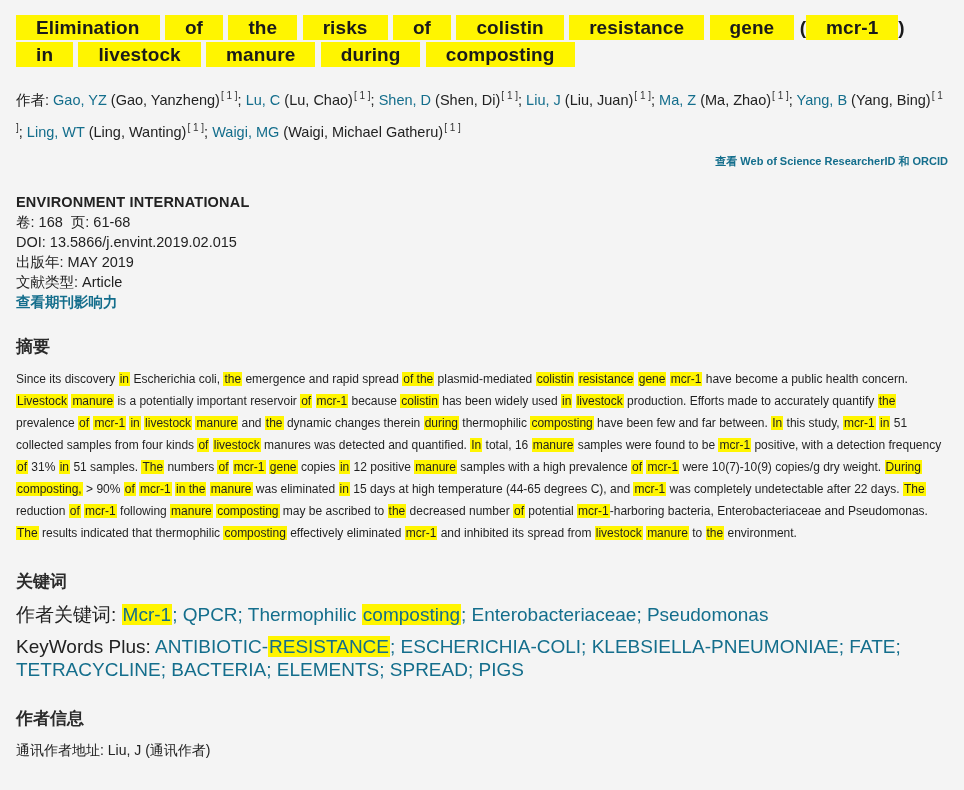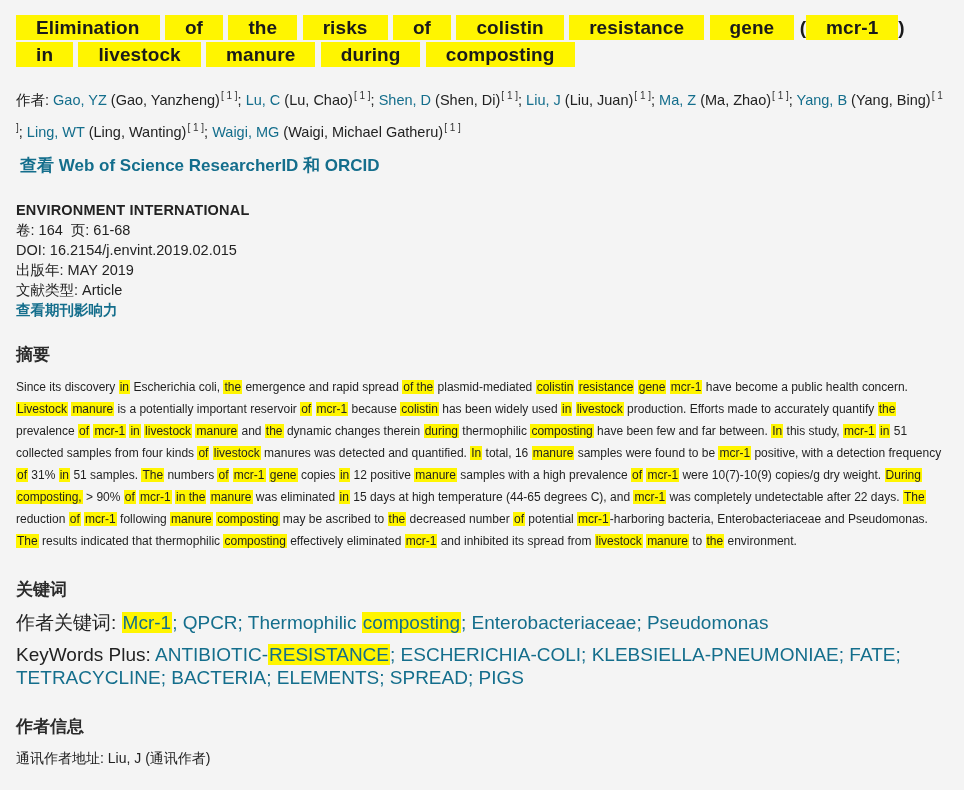--- a/index.html
+++ b/index.html
@@ -21,21 +21,21 @@
     margin: 8px 0 14px 0; line-height: 27px; letter-spacing: 0.1px;
   }
   h1.title mark { padding: 2px 20px; }
 
   .authors { margin: 0 0 8px 0; line-height: 28px; font-size: 14.5px; }
   .label { font-weight: 400; color: #222; }
   a.link { color: #146e8c; text-decoration: none; cursor: pointer; }
   a.link-bold { color: #146e8c; font-weight: 700; text-decoration: none; cursor: pointer; display: inline-block; }
   sup.aff { font-size: 10px; color: #333; margin-left: 1px; }
 
-  .researcher-row { margin: 4px 0 0 4px; font-size: 17px; }
+  .researcher-row { margin: 4px 0 0 4px; font-size: 11px; text-align: right; }
 
   .journal-block { margin-top: 26px; }
   .journal-block p { margin: 0 0 6px 0; line-height: 14px; font-size: 14.5px; }
   .journal-name { font-weight: 700; letter-spacing: 0.2px; }
   .meta-gap { display: inline-block; width: 8px; }
 
   h2.section {
     font-size: 17px; font-weight: 700; color: #2b2b2b;
     margin: 26px 0 10px 0;
     font-family: Liberation Serif, serif;
@@ -56,22 +56,22 @@
 <div class="page">
 
   <h1 class="title"><mark>Elimination</mark><span> </span><mark>of</mark><span> </span><mark>the</mark><span> </span><mark>risks</mark><span> </span><mark>of</mark><span> </span><mark>colistin</mark><span> </span><mark>resistance</mark><span> </span><mark>gene</mark><span> (</span><mark>mcr-1</mark><span>) </span><mark>in</mark><span> </span><mark>livestock</mark><span> </span><mark>manure</mark><span> </span><mark>during</mark><span> </span><mark>composting</mark></h1>
 
   <p class="authors"><span class="label">作者:</span> <span><a class="link">Gao, YZ</a><span> (Gao, Yanzheng)</span><sup class="aff">[ 1 ]</sup><span>; </span><a class="link">Lu, C</a><span> (Lu, Chao)</span><sup class="aff">[ 1 ]</sup><span>; </span><a class="link">Shen, D</a><span> (Shen, Di)</span><sup class="aff">[ 1 ]</sup><span>; </span><a class="link">Liu, J</a><span> (Liu, Juan)</span><sup class="aff">[ 1 ]</sup><span>; </span><a class="link">Ma, Z</a><span> (Ma, Zhao)</span><sup class="aff">[ 1 ]</sup><span>; </span><a class="link">Yang, B</a><span> (Yang, Bing)</span><sup class="aff">[ 1 ]</sup><span>; </span><a class="link">Ling, WT</a><span> (Ling, Wanting)</span><sup class="aff">[ 1 ]</sup><span>; </span><a class="link">Waigi, MG</a><span> (Waigi, Michael Gatheru)</span><sup class="aff">[ 1 ]</sup></span></p>
 
   <p class="researcher-row"><a class="link-bold">查看 Web of Science ResearcherID 和 ORCID</a></p>
 
   <div class="journal-block">
     <p class="journal-name">ENVIRONMENT INTERNATIONAL</p>
-    <p><span class="label">卷:</span> <span>164</span><span class="meta-gap"></span><span class="label">页:</span> <span>61-68</span></p>
-    <p><span class="label">DOI:</span> <span>16.2154/j.envint.2019.02.015</span></p>
+    <p><span class="label">卷:</span> <span>168</span><span class="meta-gap"></span><span class="label">页:</span> <span>61-68</span></p>
+    <p><span class="label">DOI:</span> <span>13.5866/j.envint.2019.02.015</span></p>
     <p><span class="label">出版年:</span> <span>MAY 2019</span></p>
     <p><span class="label">文献类型:</span> <span>Article</span></p>
     <p><a class="link-bold">查看期刊影响力</a></p>
   </div>
 
   <h2 class="section">摘要</h2>
   <p class="abstract"><span>Since its discovery </span><mark>in</mark><span> Escherichia coli, </span><mark>the</mark><span> emergence and rapid spread </span><mark>of the</mark><span> plasmid-mediated </span><mark>colistin</mark><span> </span><mark>resistance</mark><span> </span><mark>gene</mark><span> </span><mark>mcr-1</mark><span> have become a public health concern. </span><mark>Livestock</mark><span> </span><mark>manure</mark><span> is a potentially important reservoir </span><mark>of</mark><span> </span><mark>mcr-1</mark><span> because </span><mark>colistin</mark><span> has been widely used </span><mark>in</mark><span> </span><mark>livestock</mark><span> production. Efforts made to accurately quantify </span><mark>the</mark><span> prevalence </span><mark>of</mark><span> </span><mark>mcr-1</mark><span> </span><mark>in</mark><span> </span><mark>livestock</mark><span> </span><mark>manure</mark><span> and </span><mark>the</mark><span> dynamic changes therein </span><mark>during</mark><span> thermophilic </span><mark>composting</mark><span> have been few and far between. </span><mark>In</mark><span> this study, </span><mark>mcr-1</mark><span> </span><mark>in</mark><span> 51 collected samples from four kinds </span><mark>of</mark><span> </span><mark>livestock</mark><span> manures was detected and quantified. </span><mark>In</mark><span> total, 16 </span><mark>manure</mark><span> samples were found to be </span><mark>mcr-1</mark><span> positive, with a detection frequency </span><mark>of</mark><span> 31% </span><mark>in</mark><span> 51 samples. </span><mark>The</mark><span> numbers </span><mark>of</mark><span> </span><mark>mcr-1</mark><span> </span><mark>gene</mark><span> copies </span><mark>in</mark><span> 12 positive </span><mark>manure</mark><span> samples with a high prevalence </span><mark>of</mark><span> </span><mark>mcr-1</mark><span> were 10(7)-10(9) copies/g dry weight. </span><mark>During</mark><span> </span><mark>composting,</mark><span> &gt; 90% </span><mark>of</mark><span> </span><mark>mcr-1</mark><span> </span><mark>in the</mark><span> </span><mark>manure</mark><span> was eliminated </span><mark>in</mark><span> 15 days at high temperature (44-65 degrees C), and </span><mark>mcr-1</mark><span> was completely undetectable after 22 days. </span><mark>The</mark><span> reduction </span><mark>of</mark><span> </span><mark>mcr-1</mark><span> following </span><mark>manure</mark><span> </span><mark>composting</mark><span> may be ascribed to </span><mark>the</mark><span> decreased number </span><mark>of</mark><span> potential </span><mark>mcr-1</mark><span>-harboring bacteria, Enterobacteriaceae and Pseudomonas. </span><mark>The</mark><span> results indicated that thermophilic </span><mark>composting</mark><span> effectively eliminated </span><mark>mcr-1</mark><span> and inhibited its spread from </span><mark>livestock</mark><span> </span><mark>manure</mark><span> to </span><mark>the</mark><span> environment.</span></p>
 
   <h2 class="section">关键词</h2>
   <p class="kw-line"><span class="label">作者关键词:</span> <span><a class="link"><mark>Mcr-1</mark></a><span class="kw-sep">; </span><a class="link"><span>QPCR</span></a><span class="kw-sep">; </span><a class="link"><span>Thermophilic </span><mark>composting</mark></a><span class="kw-sep">; </span><a class="link"><span>Enterobacteriaceae</span></a><span class="kw-sep">; </span><a class="link"><span>Pseudomonas</span></a></span></p>

